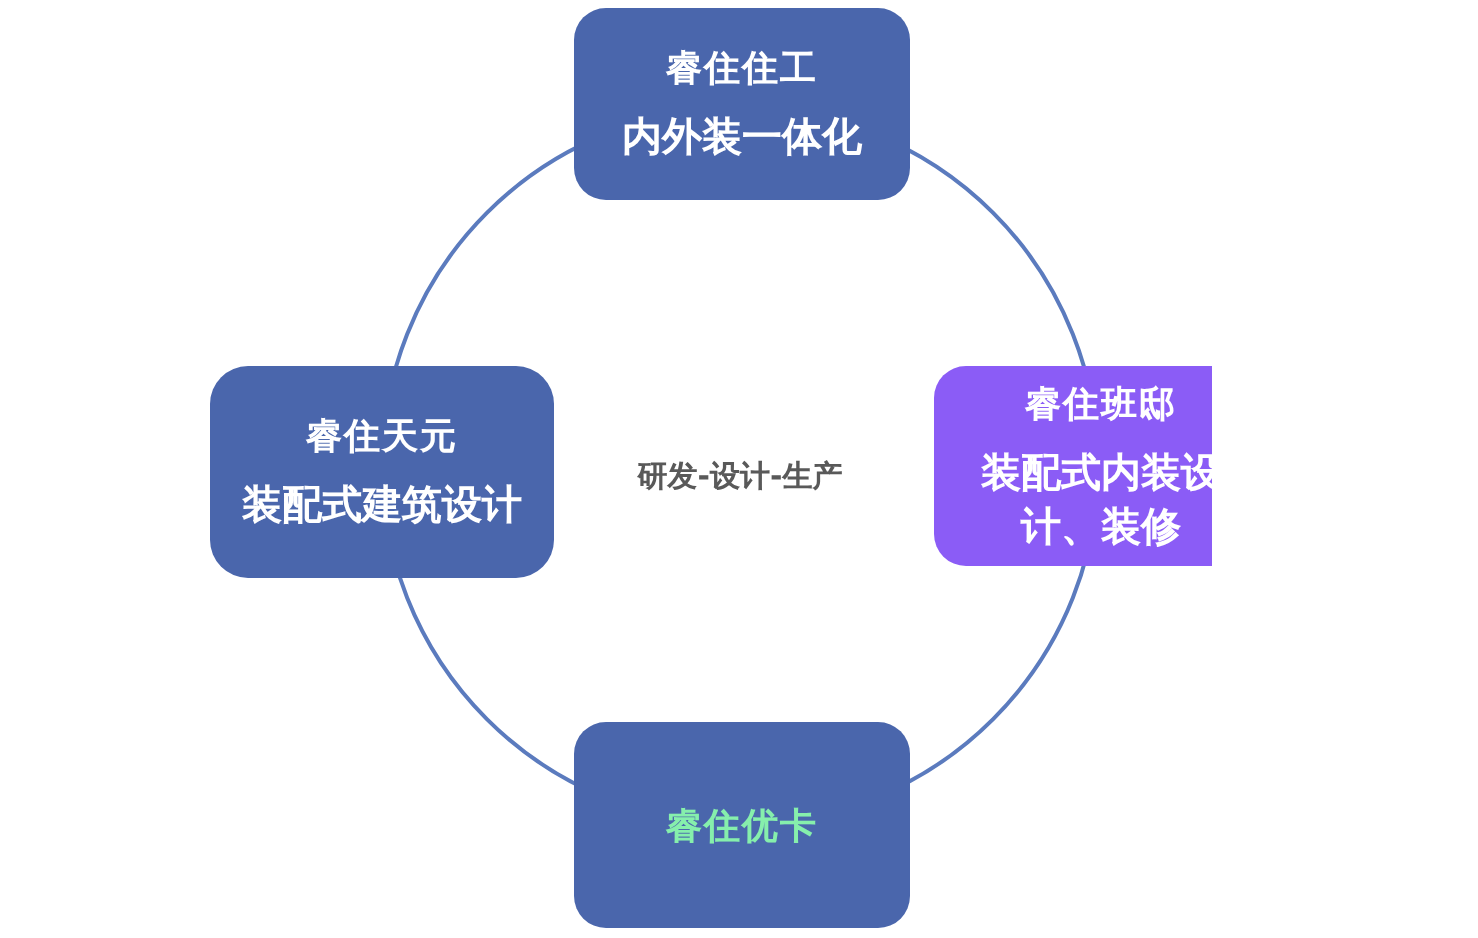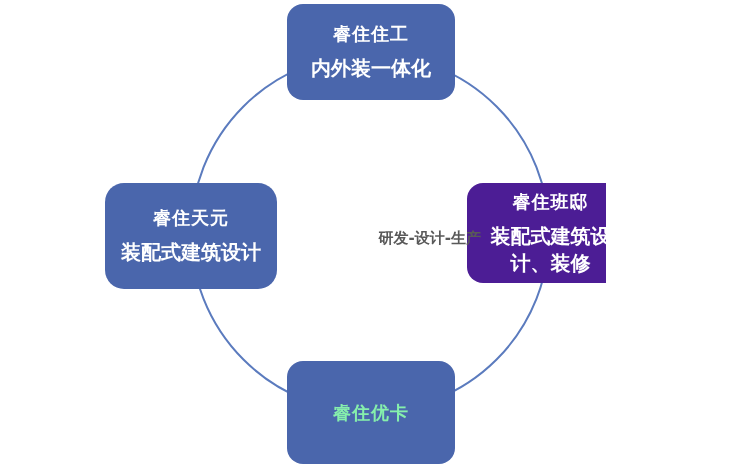--- a/index.html
+++ b/index.html
@@ -56,42 +56,42 @@
   .node-top    { left: 287px; top: 4px;   width: 168px; height: 96px;  }
   .node-right  { left: 467px; top: 183px; width: 167px; height: 100px; padding: 0 13px; }
   .node-bottom { left: 287px; top: 361px; width: 168px; height: 103px; }
   .node-left   { left: 105px; top: 183px; width: 172px; height: 106px; }
   .center-label {
     position: absolute;
     z-index: 2;
     left: 259px;
     top: 226px;
     width: 222px;
-    text-align: right;
+    text-align: center;
     color: #595959;
     font-size: 15px;
     font-weight: bold;
     line-height: 24px;
   }
 </style>
 </head>
 <body>
 
 <div class="stage">
 
   <div class="cycle" style="border-color: rgb(91, 123, 190);"></div>
 
   <div class="node node-top" style="background: rgb(74, 102, 172); color: rgb(255, 255, 255);">
     <span class="title">睿住住工</span>
     <span class="subtitle">内外装一体化</span>
   </div>
 
-  <div class="node node-right" style="background: #4c1d95; color: rgb(255, 255, 255);">
+  <div class="node node-right" style="background: #8b5cf6; color: rgb(255, 255, 255);">
     <span class="title">睿住班邸</span>
-    <span class="subtitle">装配式建筑设计、装修</span>
+    <span class="subtitle">装配式内装设计、装修</span>
   </div>
 
   <div class="node node-bottom" style="background: rgb(74, 102, 172); color: #86efac;">
     <span class="title">睿住优卡</span>
   </div>
 
   <div class="node node-left" style="background: rgb(74, 102, 172); color: rgb(255, 255, 255); border-radius: 19px;">
     <span class="title">睿住天元</span>
     <span class="subtitle">装配式建筑设计</span>
   </div>

